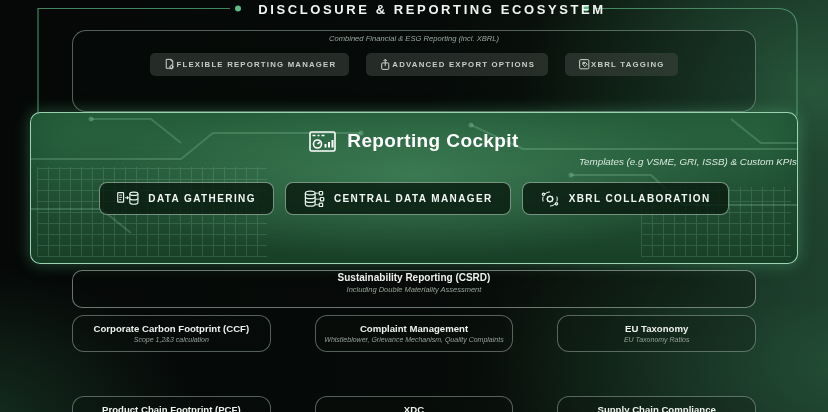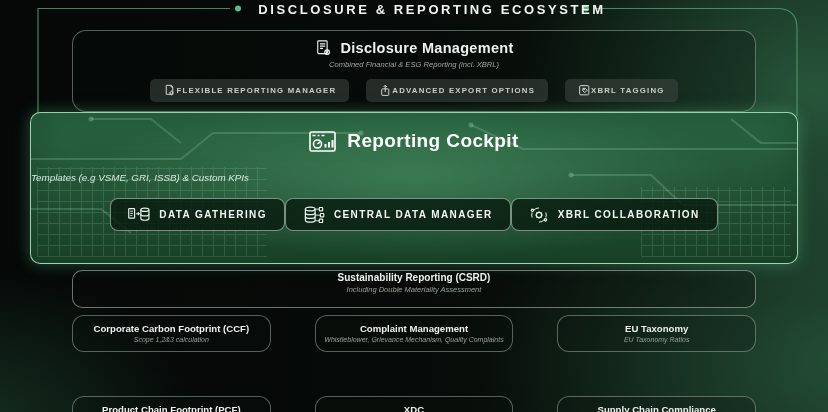--- a/index.html
+++ b/index.html
@@ -54,22 +54,22 @@
   }
   .cockpit-box svg.circuit { position: absolute; inset: 0; pointer-events: none; }
   .grid-patch {
     position: absolute; opacity: 0.16; pointer-events: none;
     background:
       repeating-linear-gradient(0deg, #a9e6c2 0 1px, transparent 1px 11px),
       repeating-linear-gradient(90deg, #a9e6c2 0 1px, transparent 1px 11px);
   }
   .cockpit-head { position: relative; display: flex; justify-content: center; align-items: center; gap: 11px; margin-top: 17px; }
   .cockpit-title { color: #ffffff; font-size: 19px; font-weight: bold; letter-spacing: 0.4px; }
-  .cockpit-sub { position: relative; text-align: left; color: #d9e8de; font-size: 9.8px; font-style: italic; margin-top: 20px; }
-  .cockpit-btn-row { position: relative; display: flex; justify-content: center; margin-top: 15px; }
+  .cockpit-sub { position: relative; text-align: right; color: #d9e8de; font-size: 9.8px; font-style: italic; margin-top: 4px; }
+  .cockpit-btn-row { position: relative; display: flex; justify-content: center; gap: 11px; margin-top: 15px; }
   .green-btn {
     display: inline-flex; align-items: center; gap: 9px; height: 33px; padding: 0 17px;
     background: rgba(8,27,15,0.82); border: 1px solid rgba(205,238,216,0.55); border-radius: 8px;
     cursor: pointer; color: #f3f7f4; font-family: inherit; font-size: 10px; font-weight: bold;
     letter-spacing: 1.4px; white-space: nowrap;
   }
   .green-btn .icn { display: inline-flex; color: #e9f4ec; }
 
   
   .csrd-bar {
@@ -103,32 +103,20 @@
   <svg class="frame" width="828" height="412" viewBox="0 0 828 412">
     <path d="M38 116 L38 8.5 L230 8.5" fill="none" stroke="#4f9a6e" stroke-width="1.2" opacity="0.85"></path>
     <circle cx="238" cy="8.5" r="3" fill="#5cbd83"></circle>
     <circle cx="586" cy="8.5" r="3" fill="#5cbd83"></circle>
     <path d="M594 8.5 L777 8.5 Q797 8.5 797 28.5 L797 116" fill="none" stroke="#4f9a6e" stroke-width="1.2" opacity="0.85"></path>
   </svg>
 
   <div class="page-title">DISCLOSURE &amp; REPORTING ECOSYSTEM</div>
 
   <section class="disclosure-box">
-    <div class="sec-head">
-      <span class="icn">
-        <svg width="18" height="18" viewBox="0 0 24 24" fill="none" stroke="#eef1ef" stroke-width="1.5">
-          <rect x="5" y="2.5" width="12.5" height="17" rx="1.2"></rect>
-          <path d="M8 6.5h7 M8 9.5h7 M8 12.5h4"></path>
-          <circle cx="17.5" cy="17.5" r="3"></circle>
-          <circle cx="17.5" cy="17.5" r="0.8" fill="#eef1ef"></circle>
-          <path d="M17.5 13.6v1 M17.5 20.4v1 M13.8 17.5h1 M20.2 17.5h1 M15 15l.7.7 M19.3 19.3l.7.7 M20 15l-.7.7 M15.7 19.3l-.7.7"></path>
-        </svg>
-      </span>
-      <span class="sec-title">Disclosure Management</span>
-    </div>
     <div class="sec-sub">Combined Financial &amp; ESG Reporting (incl. XBRL)</div>
     <div class="pill-row">
       <button class="gray-btn">
         <span class="icn">
           <svg width="13" height="13" viewBox="0 0 24 24" fill="none" stroke="currentColor" stroke-width="1.8">
             <path d="M6 2.5h9l3 3v13.5H6z"></path>
             <path d="M15 2.5v3h3"></path>
             <circle cx="15.5" cy="16.5" r="2.6"></circle>
             <path d="M15.5 13v-1 M15.5 21v-1 M12 16.5h1 M19 16.5h1"></path>
           </svg>

